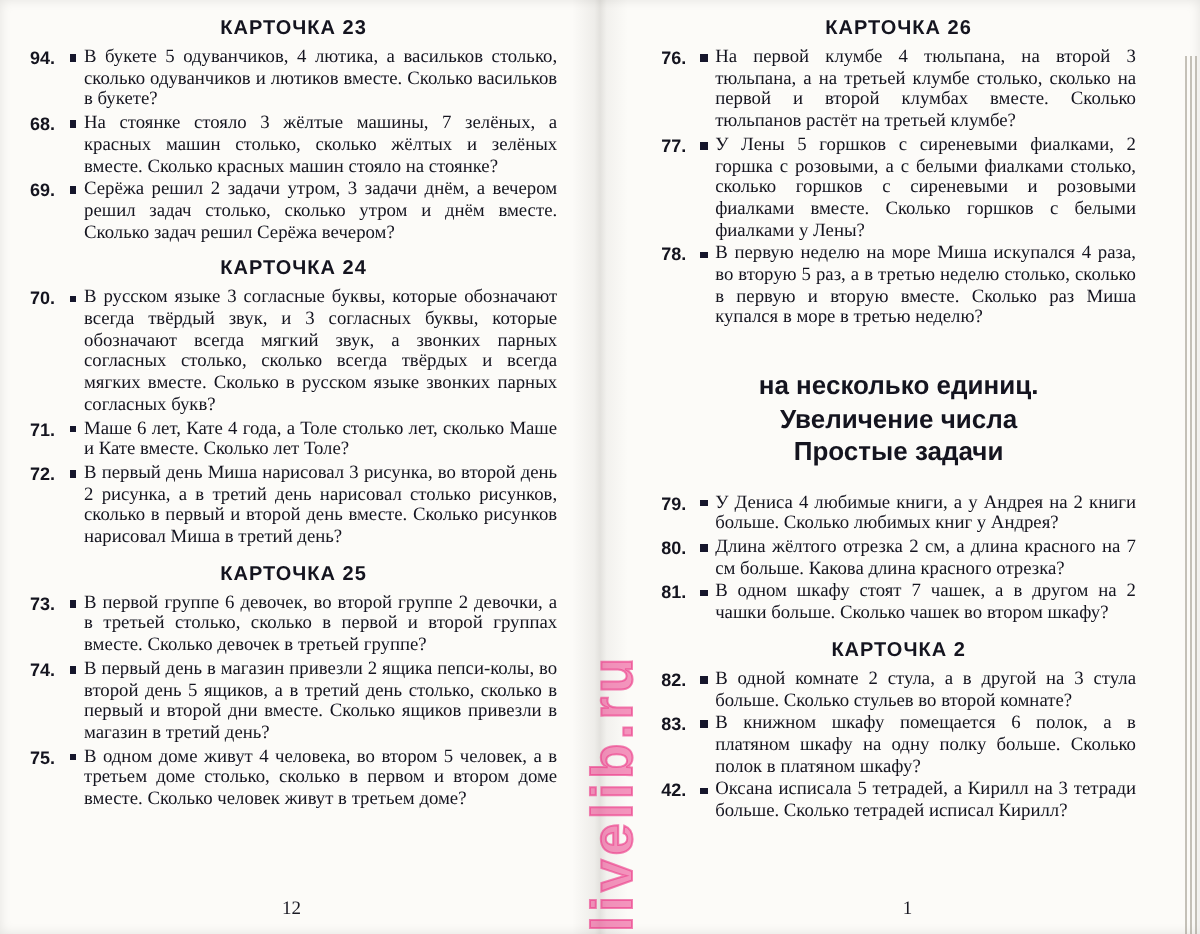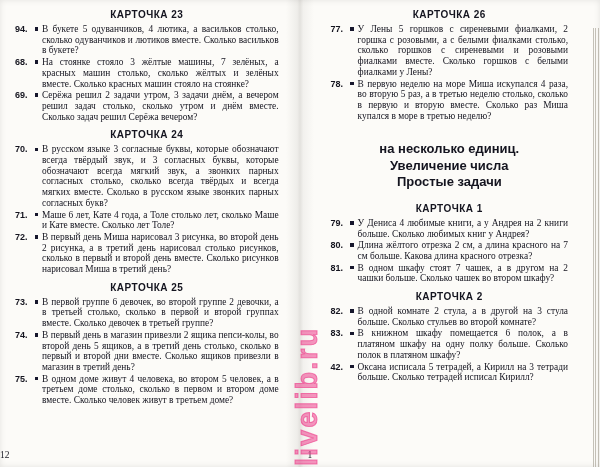--- a/index.html
+++ b/index.html
@@ -65,20 +65,21 @@
     font-weight:bold;
     font-size:13px;
     line-height:16.5px;
     margin:20px 6px 12px 6px;
   }
 
   .page-number {
     position:absolute;
     bottom:7px; left:0;
     width:100%;
+    text-align:center;
     font-size:9.5px;
     color:#1a1a24;
   }
 
   .spine {
     position:absolute;
     left:286px; top:0;
     width:28px; height:100%;
     pointer-events:none;
     background:linear-gradient(90deg,
@@ -170,35 +171,39 @@
           <span class="ptext">В одном доме живут 4 человека, во втором 5 человек, а в третьем доме столько, сколько в первом и втором доме вместе. Сколько человек живут в третьем доме?</span>
         </div>
       </div>
     <div class="page-number">12</div>
   </div>
 
   <div class="page page-right">
     <div class="page-content">
         <div class="card-header">КАРТОЧКА 26</div>
         <div class="problem">
+          <span class="pnum">76.</span>
+          <span class="psquare"></span>
+          <span class="ptext">На первой клумбе 4 тюльпана, на второй 3 тюльпана, а на третьей клумбе столько, сколько на первой и второй клумбах вместе. Сколько тюльпанов растёт на третьей клумбе?</span>
+        </div>
+        <div class="problem">
           <span class="pnum">77.</span>
           <span class="psquare"></span>
           <span class="ptext">У Лены 5 горшков с сиреневыми фиалками, 2 горшка с розовыми, а с белыми фиалками столько, сколько горшков с сиреневыми и розовыми фиалками вместе. Сколько горшков с белыми фиалками у Лены?</span>
         </div>
         <div class="problem">
           <span class="pnum">78.</span>
           <span class="psquare"></span>
           <span class="ptext">В первую неделю на море Миша искупался 4 раза, во вторую 5 раз, а в третью неделю столько, сколько в первую и вторую вместе. Сколько раз Миша купался в море в третью неделю?</span>
         </div>
         <div class="section-title">
           <div>на несколько единиц.</div>
           <div>Увеличение числа</div>
           <div>Простые задачи</div>
         </div>
-        <div class="card-header">КАРТОЧКА 1</div>
         <div class="problem">
           <span class="pnum">79.</span>
           <span class="psquare"></span>
           <span class="ptext">У Дениса 4 любимые книги, а у Андрея на 2 книги больше. Сколько любимых книг у Андрея?</span>
         </div>
         <div class="problem">
           <span class="pnum">80.</span>
           <span class="psquare"></span>
           <span class="ptext">Длина жёлтого отрезка 2 см, а длина красного на 7 см больше. Какова длина красного отрезка?</span>
         </div>

